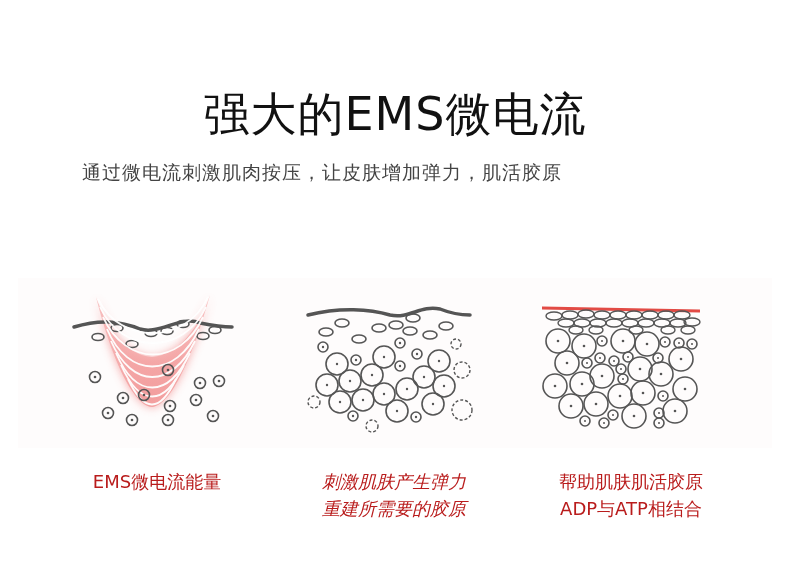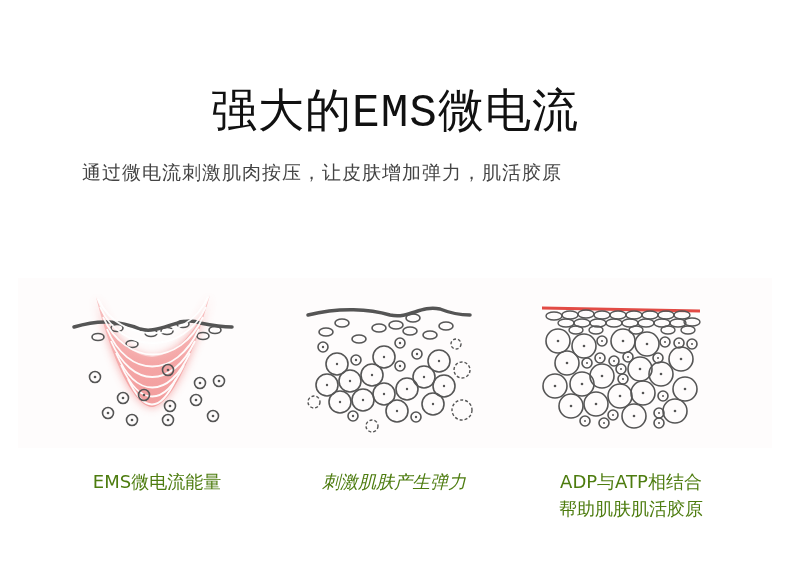--- a/index.html
+++ b/index.html
@@ -1,26 +1,26 @@
 <!DOCTYPE html>
 <html><head>
   <meta charset="utf-8">
   <style>
     html, body { margin: 0; padding: 0; background: #ffffff; }
     body { width: 790px; height: 566px; position: relative; overflow: hidden;
            font-family: "DejaVu Sans", sans-serif; }
     .title { position: absolute; left: 0; top: 84px; width: 790px; text-align: center;
-             font-size: 46px; color: #111111; letter-spacing: 1px; line-height: 60px; font-family: Liberation Mono, monospace; }
+             font-size: 46px; color: #111111; letter-spacing: 1px; line-height: 60px; }
     .subtitle { position: absolute; left: 0; top: 158px; width: 644px; text-align: center;
                 font-size: 19px; color: #444444; letter-spacing: 1px; line-height: 28px; }
     .panel { position: absolute; left: 18px; top: 278px; width: 754px; height: 170px;
              background: #fefcfc; }
     .illus { position: absolute; }
     .caption { position: absolute; top: 468px; width: 240px; text-align: center;
-               font-size: 18px; color: #4d7c0f; line-height: 27px; }
+               font-size: 18px; color: #b91c1c; line-height: 27px; }
   </style>
 </head>
 <body>
 
 <div class="title">强大的EMS微电流</div>
 <div class="subtitle">通过微电流刺激肌肉按压，让皮肤增加弹力，肌活胶原</div>
 
 <div class="panel"></div>
 
 <svg class="illus" style="left:60px; top:285px;" width="190" height="150" viewBox="0 0 190 150">
@@ -255,17 +255,18 @@
       <circle cx="64" cy="118" r="1"></circle>
     <circle cx="119" cy="118" r="1"></circle>
   </g>
 </svg>
 
 <div class="caption" style="left:37px;">
   <div>EMS微电流能量</div>
 </div>
 <div class="caption" style="left:274px;font-style:italic;">
   <div>刺激肌肤产生弹力</div>
+  <div>重建所需要的胶原</div>
 </div>
 <div class="caption" style="left:511px;">
+  <div>帮助肌肤肌活胶原</div>
   <div>ADP与ATP相结合</div>
-  <div>帮助肌肤肌活胶原</div>
 </div>
 
 </body></html>

